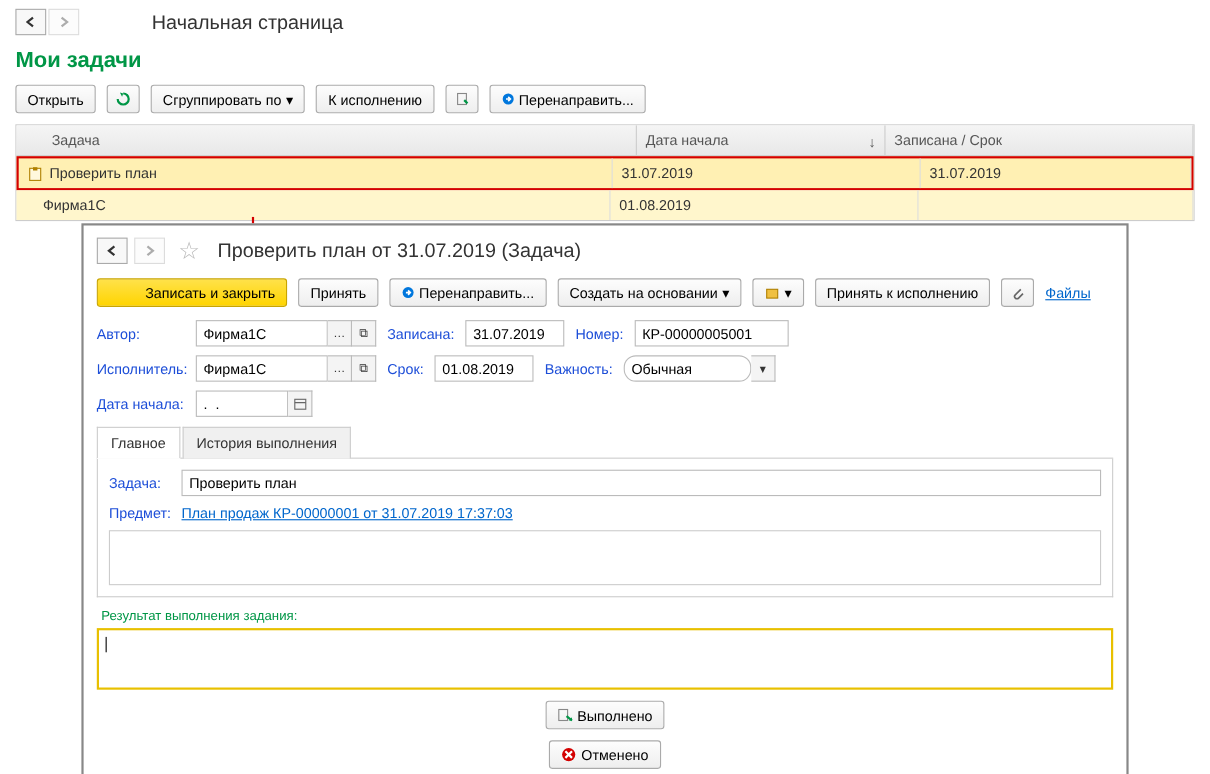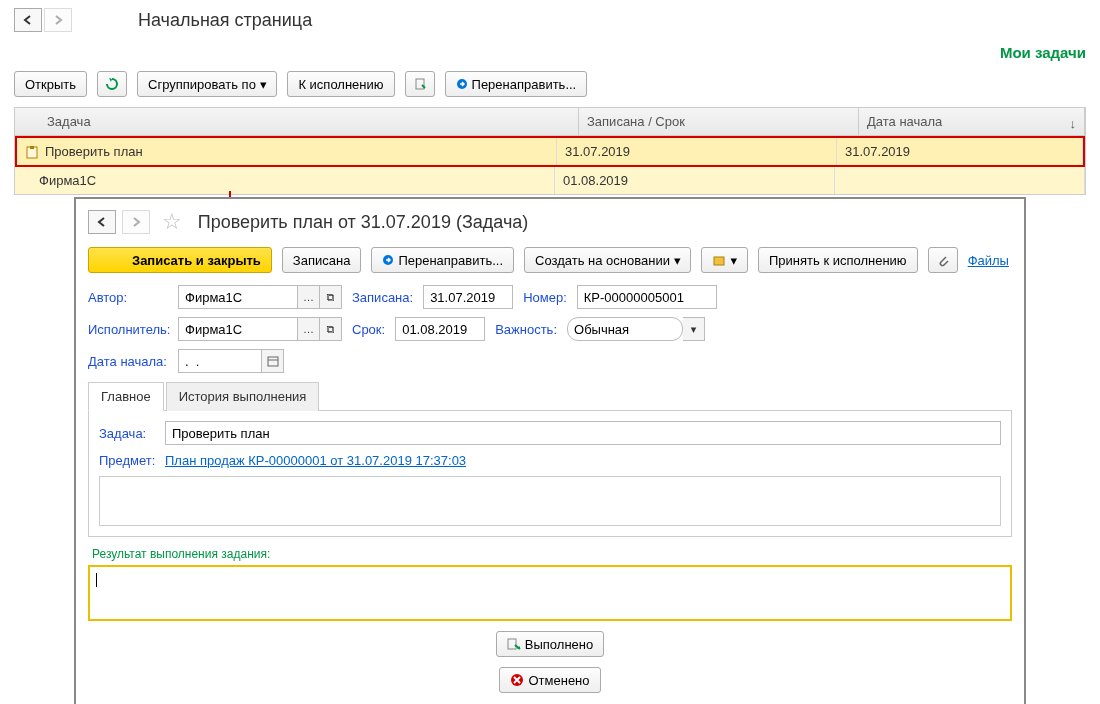--- a/index.html
+++ b/index.html
@@ -4,21 +4,21 @@
 <style>
 * { box-sizing: border-box; font-family: Arial, sans-serif; }
 body { margin: 0; padding: 0; background: #fff; font-size: 13px; color: #333; }
 .container { width: 1100px; margin: 0; padding: 0; }
 
 .topbar { display: flex; align-items: center; padding: 8px 14px; }
 .nav-btn { width: 28px; height: 24px; border: 1px solid #aaa; background: #f8f8f8; margin-right: 2px; display: flex; align-items: center; justify-content: center; cursor: pointer; }
 .nav-btn.disabled { opacity: 0.4; }
 .page-title { font-size: 18px; margin-left: 64px; color: #333; }
 
-.section-title { color: #009646; font-weight: bold; font-size: 15px; padding: 4px 14px 10px; text-align: right; }
+.section-title { color: #009646; font-weight: bold; font-size: 20px; padding: 4px 14px 10px; }
 
 .toolbar { display: flex; align-items: center; gap: 10px; padding: 0 14px 10px; }
 .btn { border: 1px solid #aaa; background: linear-gradient(#fdfdfd,#eee); padding: 4px 10px; border-radius: 3px; cursor: pointer; font-size: 13px; display: inline-flex; align-items: center; gap: 4px; height: 26px; }
 .btn.icon-only { padding: 4px 6px; width: 30px; justify-content: center; }
 
 .table-wrap { margin: 0 14px; border: 1px solid #ccc; }
 .thead { display: flex; background: linear-gradient(#f5f5f5,#e8e8e8); border-bottom: 1px solid #ccc; padding-left: 24px; }
 .th { padding: 6px 8px; border-right: 1px solid #ccc; font-size: 13px; color: #555; }
 .th1 { width: 540px; } .th2 { width: 280px; } .th3 { flex: 1; position: relative; }
 .sort-arrow { position: absolute; right: 8px; top: 8px; }
@@ -28,21 +28,21 @@
 .row2 { background: #fff6cc; }
 .cell1 { width: 540px; display: flex; align-items: center; gap: 6px; } .cell2 { width: 280px; } .cell3 { flex: 1; }
 .row2 .cell1 { padding-left: 24px; }
 
 .dialog { margin: 4px 74px 0; border: 2px solid #888; background: #fff; padding: 10px 12px; position: relative; }
 .dlg-top { display: flex; align-items: center; gap: 4px; margin-bottom: 12px; }
 .dlg-title { font-size: 18px; margin-left: 6px; }
 .star { font-size: 22px; color: #bbb; cursor: pointer; margin: 0 6px; }
 
 .dlg-toolbar { display: flex; align-items: center; gap: 10px; margin-bottom: 12px; }
-.btn-primary { background: linear-gradient(#ffe24a,#ffd400); border: 1px solid #c9a500; font-weight: bold; padding-left: 43px; }
+.btn-primary { background: linear-gradient(#ffe24a,#ffd400); border: 1px solid #c9a500; font-weight: normal; padding-left: 43px; }
 .link { color: #0066cc; text-decoration: underline; cursor: pointer; }
 
 .form-row { display: flex; align-items: center; gap: 10px; margin-bottom: 8px; }
 .label { color: #1d4ed8; font-size: 13px; }
 .input { border: 1px solid #bbb; padding: 3px 6px; font-size: 13px; height: 24px; background: #fff; }
 .input-group { display: flex; }
 .input-group .inbtn { border: 1px solid #bbb; border-left: none; width: 22px; height: 24px; display: flex; align-items: center; justify-content: center; background: #f4f4f4; cursor: pointer; font-size: 11px; }
 
 .tabs { display: flex; border-bottom: 1px solid #ccc; margin-bottom: 0; }
 .tab { padding: 6px 12px; border: 1px solid #ccc; border-bottom: none; background: #f0f0f0; cursor: pointer; margin-right: 2px; font-size: 13px; position: relative; top: 1px; text-align: center; }
@@ -105,22 +105,22 @@
           <circle cx="6" cy="6" r="5" fill="#0077dd"></circle>
           <path d="M4 6 L8 6 M6 4 L8 6 L6 8" stroke="#fff" stroke-width="1.5" fill="none"></path>
         </svg>
     <span>Перенаправить...</span>
   </button>
 </div>
 
 <div class="table-wrap">
   <div class="thead">
     <div class="th th1">Задача</div>
+    <div class="th th3"><span>Дата начала</span><span class="sort-arrow">↓</span></div>
     <div class="th th2">Записана / Срок</div>
-    <div class="th th3"><span>Дата начала</span><span class="sort-arrow">↓</span></div>
   </div>
   <div class="row row1">
     <div class="cell cell1">
       <svg width="14" height="14">
             <rect x="2" y="2" width="10" height="11" stroke="#b08000" fill="#fff8dd"></rect>
             <rect x="5" y="1" width="4" height="3" fill="#b08000"></rect>
           </svg>
       <span>Проверить план</span>
     </div>
     <div class="cell cell2">31.07.2019</div>
@@ -149,21 +149,21 @@
           <svg width="12" height="12">
             <path d="M4 2 L9 6 L4 10" stroke="#333" stroke-width="2" fill="none"></path>
           </svg>
         </div>
     <span class="star">☆</span>
     <span class="dlg-title">Проверить план от 31.07.2019 (Задача)</span>
   </div>
 
   <div class="dlg-toolbar">
     <button class="btn btn-primary">Записать и закрыть</button>
-    <button class="btn">Записана</button>
+    <button class="btn">Принять</button>
     <button class="btn">
       <svg width="12" height="12">
             <circle cx="6" cy="6" r="5" fill="#0077dd"></circle>
             <path d="M4 6 L8 6 M6 4 L8 6 L6 8" stroke="#fff" stroke-width="1.5" fill="none"></path>
           </svg>
       <span>Перенаправить...</span>
     </button>
     <button class="btn">
           <span>Создать на основании</span>
           <span> ▾</span>

